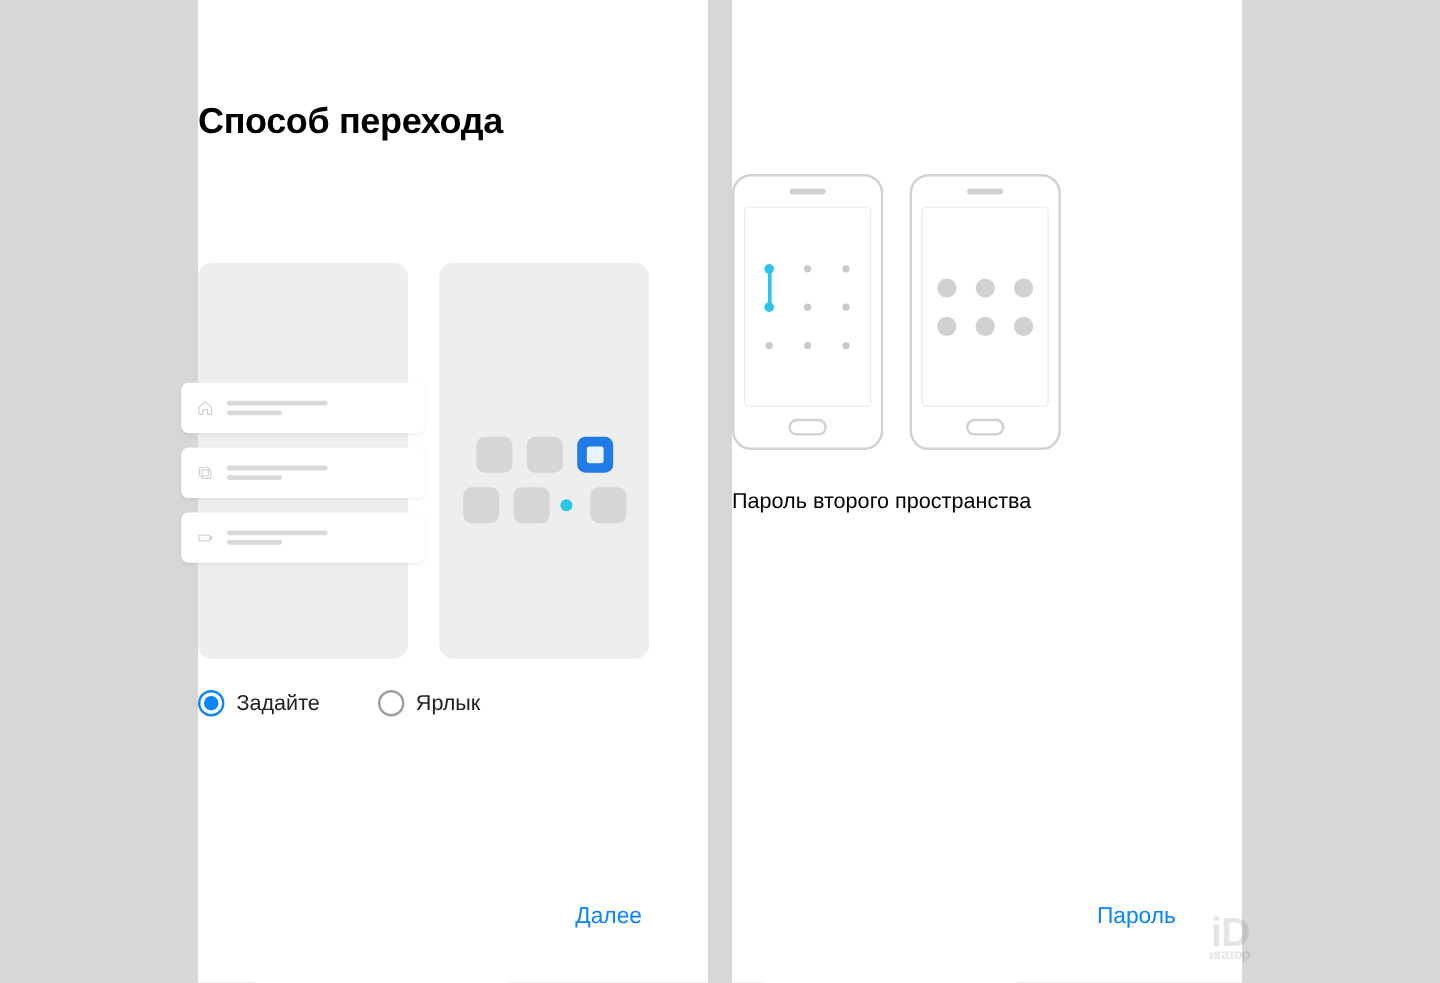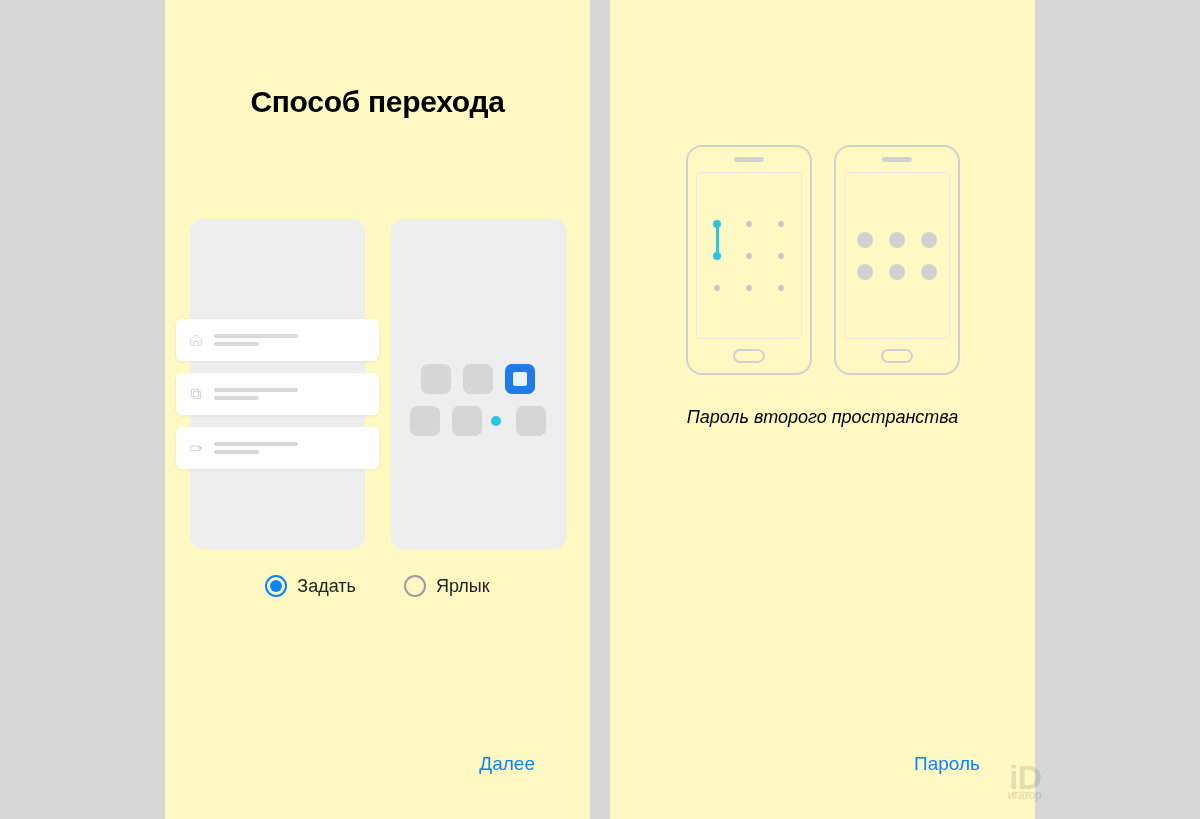--- a/index.html
+++ b/index.html
@@ -7,27 +7,26 @@
   body {
     background: #d7d7d7;
     font-family: -apple-system, "Helvetica Neue", Arial, sans-serif;
     display: flex;
     justify-content: center;
     gap: 20px;
     overflow: hidden;
   }
 
   .phone-screen {
-    background: #fef9c3;
+    background: #ffffff;
     width: 425px;
     height: 819px;
     position: relative;
     display: flex;
     flex-direction: column;
-    align-items: center;
   }
 
   .title {
     font-size: 30px;
     font-weight: 700;
     color: #000;
     margin-top: 85px;
     letter-spacing: -0.3px;
   }
 
@@ -226,21 +225,20 @@
     width: 16px; height: 16px;
     background: #d1d1d1;
     border-radius: 50%;
     margin: auto;
   }
 
   .subtitle{
     font-size: 18px;
     color: #000;
     margin-top: 32px;
-    font-style: italic;
   }
 
   
   .watermark{
     position: absolute;
     right: -6px;
     bottom: 18px;
     font-size: 34px;
     font-weight: 800;
     color: rgba(0,0,0,.10);
@@ -317,21 +315,21 @@
           <div class="dot-cyan"></div>
           <div class="tile"></div>
         </div>
       </div>
     </div>
   </div>
 
   <div class="radio-group">
     <div class="radio-opt">
       <span class="radio-circle selected"></span>
-      <span>Задать</span>
+      <span>Задайте</span>
     </div>
     <div class="radio-opt">
       <span class="radio-circle"></span>
       <span>Ярлык</span>
     </div>
   </div>
 
   <button class="bottom-action">Далее</button>
 </div>
 

